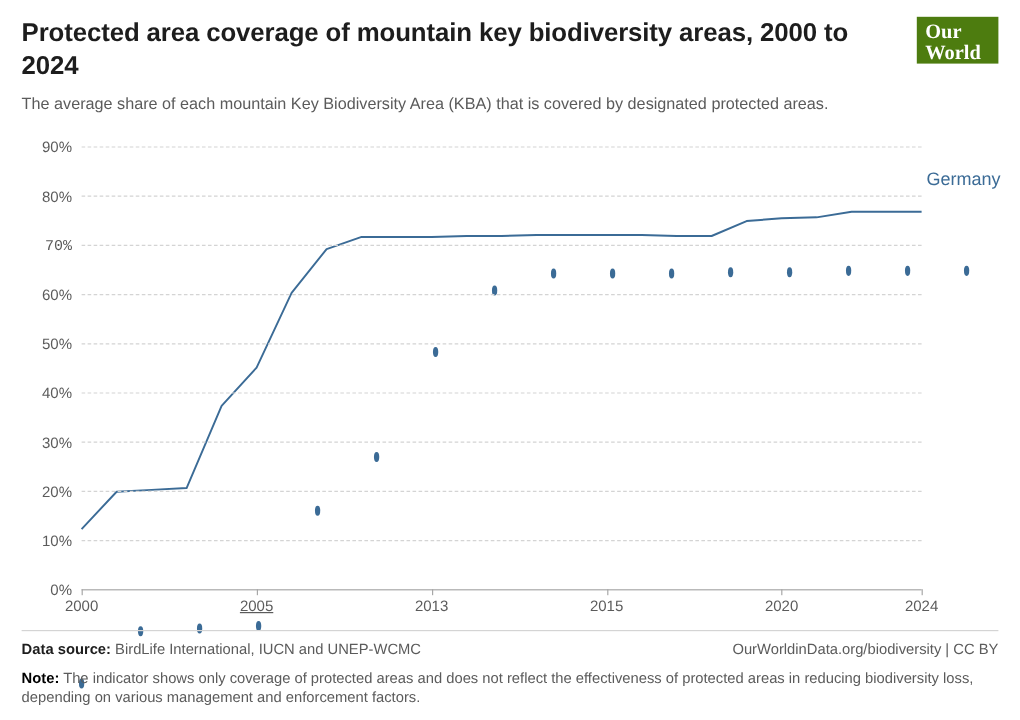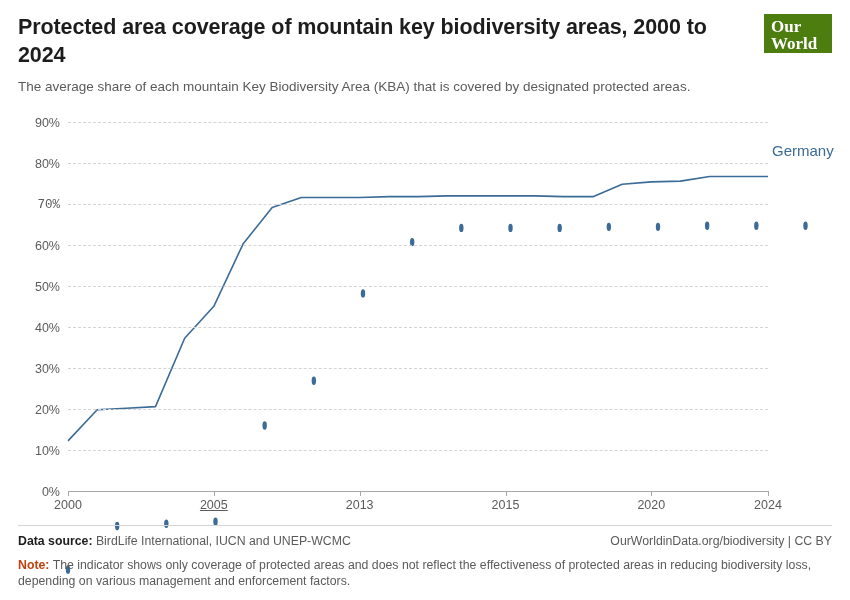--- a/index.html
+++ b/index.html
@@ -138,21 +138,21 @@
   .footer-row {
     display: flex;
     justify-content: space-between;
     align-items: center;
   }
   .footer b { color: #1d1d1d; }
   .note {
     margin-top: 7px;
     max-width: 800px;
   }
-  .note-label { color: #c2410c; font-weight: bold; }
+  .note-label { color: #000000; font-weight: bold; }
   .src-right { color: #5b5b5b; white-space: nowrap; }
 </style>
 </head>
 <body>
 
 <div class="page">
 
   <div class="header">
     <h1 class="title">Protected area coverage of mountain key biodiversity areas, 2000 to 2024</h1>
     <p class="subtitle">The average share of each mountain Key Biodiversity Area (KBA) that is covered by designated protected areas.</p>

